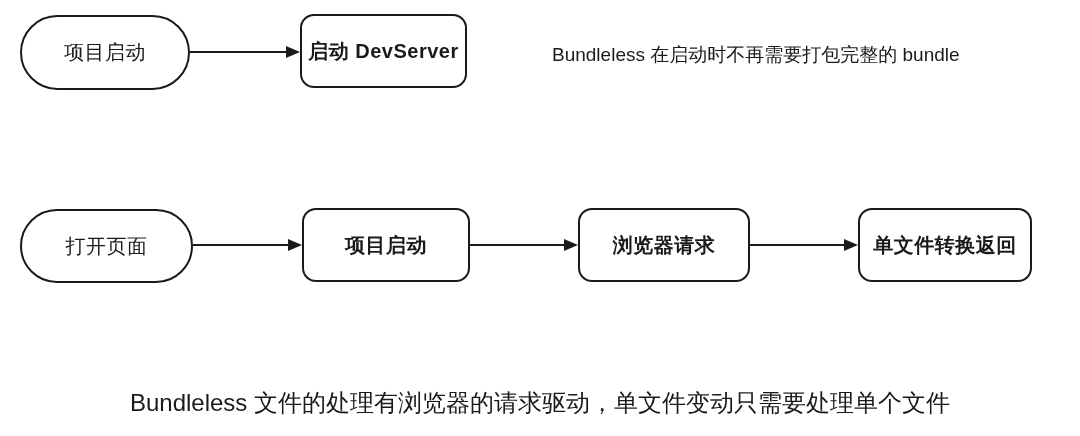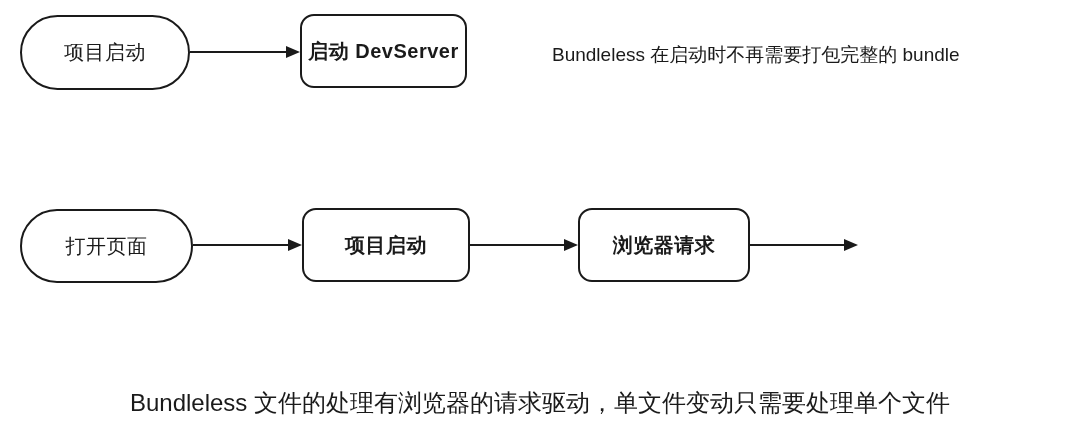--- a/index.html
+++ b/index.html
@@ -125,16 +125,19 @@
   <div class="arrow-line a3-line"></div>
   <div class="arrow-head a3-head"></div>
 
   <div class="node rrect n-map-local-file">
     <span>浏览器请求</span>
   </div>
 
   <div class="arrow-line a4-line"></div>
   <div class="arrow-head a4-head"></div>
 
+  <div class="node rrect n-single-file">
+    <span>单文件转换返回</span>
+  </div>
 
   <div class="caption request-caption">Bundleless 文件的处理有浏览器的请求驱动，单文件变动只需要处理单个文件</div>
 
 </div>
 
 </body></html>

